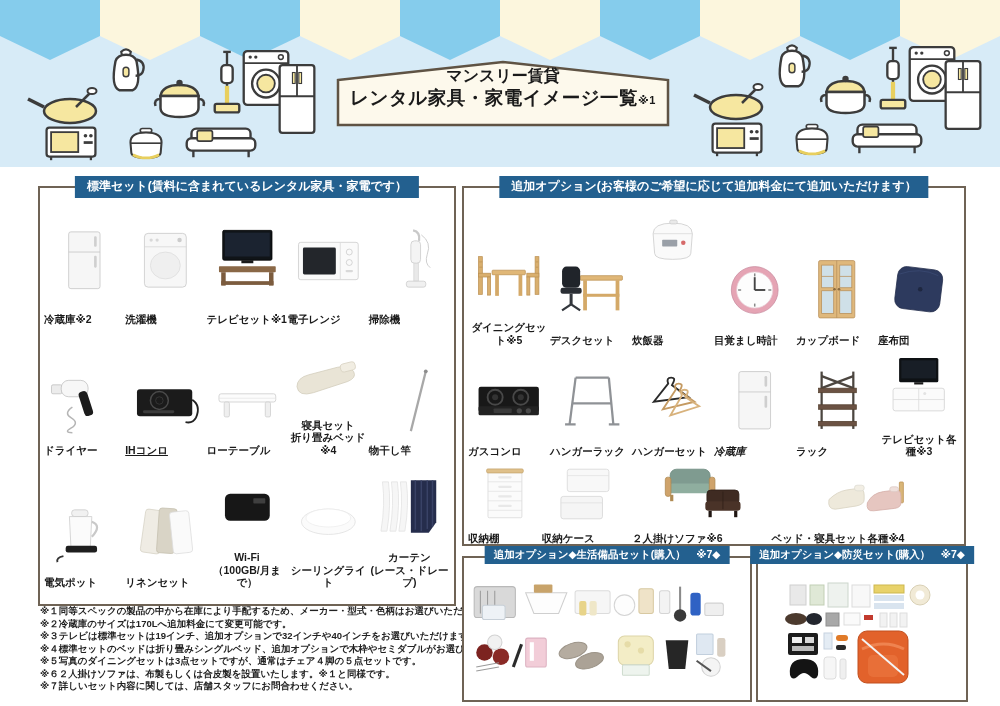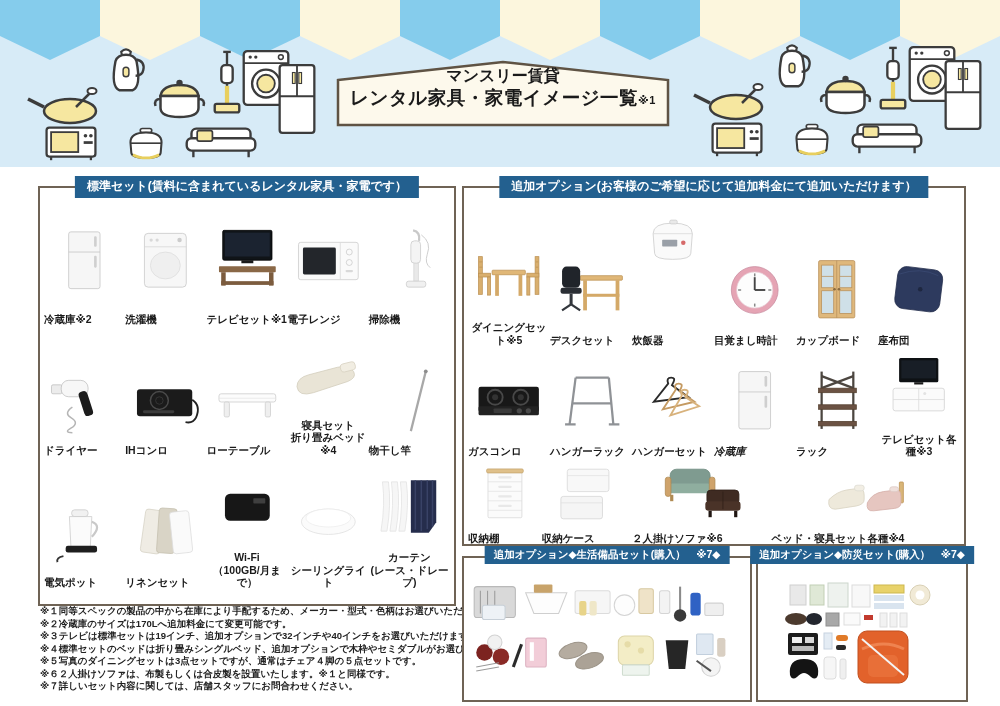--- a/index.html
+++ b/index.html
@@ -321,21 +321,21 @@
             <div class="pic" style="height: 80px;">
               <svg viewBox="0 0 100 90">
                 <rect x="6" y="22" width="14" height="12" rx="2" fill="#ececec" stroke="#bdbdbd"></rect>
                 <rect x="19" y="16" width="36" height="22" rx="10" fill="#f7f7f7" stroke="#bdbdbd"></rect>
                 <rect x="46" y="30" width="12" height="34" rx="5" fill="#1c1c1c" transform="rotate(-18 52 47)"></rect>
                 <path d="M34 52 q-12 8 -2 14 q12 7 0 14 q-10 6 2 6" fill="none" stroke="#b5b5b5" stroke-width="2"></path>
               </svg>
             </div>
             <div class="plabel">ドライヤー</div>
           </div>
-          <div class="cell" style="flex: 1 1 0%;">
+          <div class="cell" style="flex: 1 1 0%; text-decoration: underline;">
             <div class="pic" style="height: 80px;">
               <svg viewBox="0 0 100 90">
                 <rect x="12" y="28" width="74" height="36" rx="4" fill="#1b1b1b"></rect>
                 <circle cx="42" cy="43" r="12" fill="none" stroke="#4a4a4a" stroke-width="2"></circle>
                 <circle cx="42" cy="43" r="5" fill="none" stroke="#3d3d3d"></circle>
                 <rect x="20" y="56" width="42" height="4" rx="2" fill="#3c3c3c"></rect>
                 <path d="M86 42 q12 8 5 24 q-4 8 -14 6" fill="none" stroke="#222" stroke-width="2.5"></path>
               </svg>
             </div>
             <div class="plabel">IHコンロ</div>

